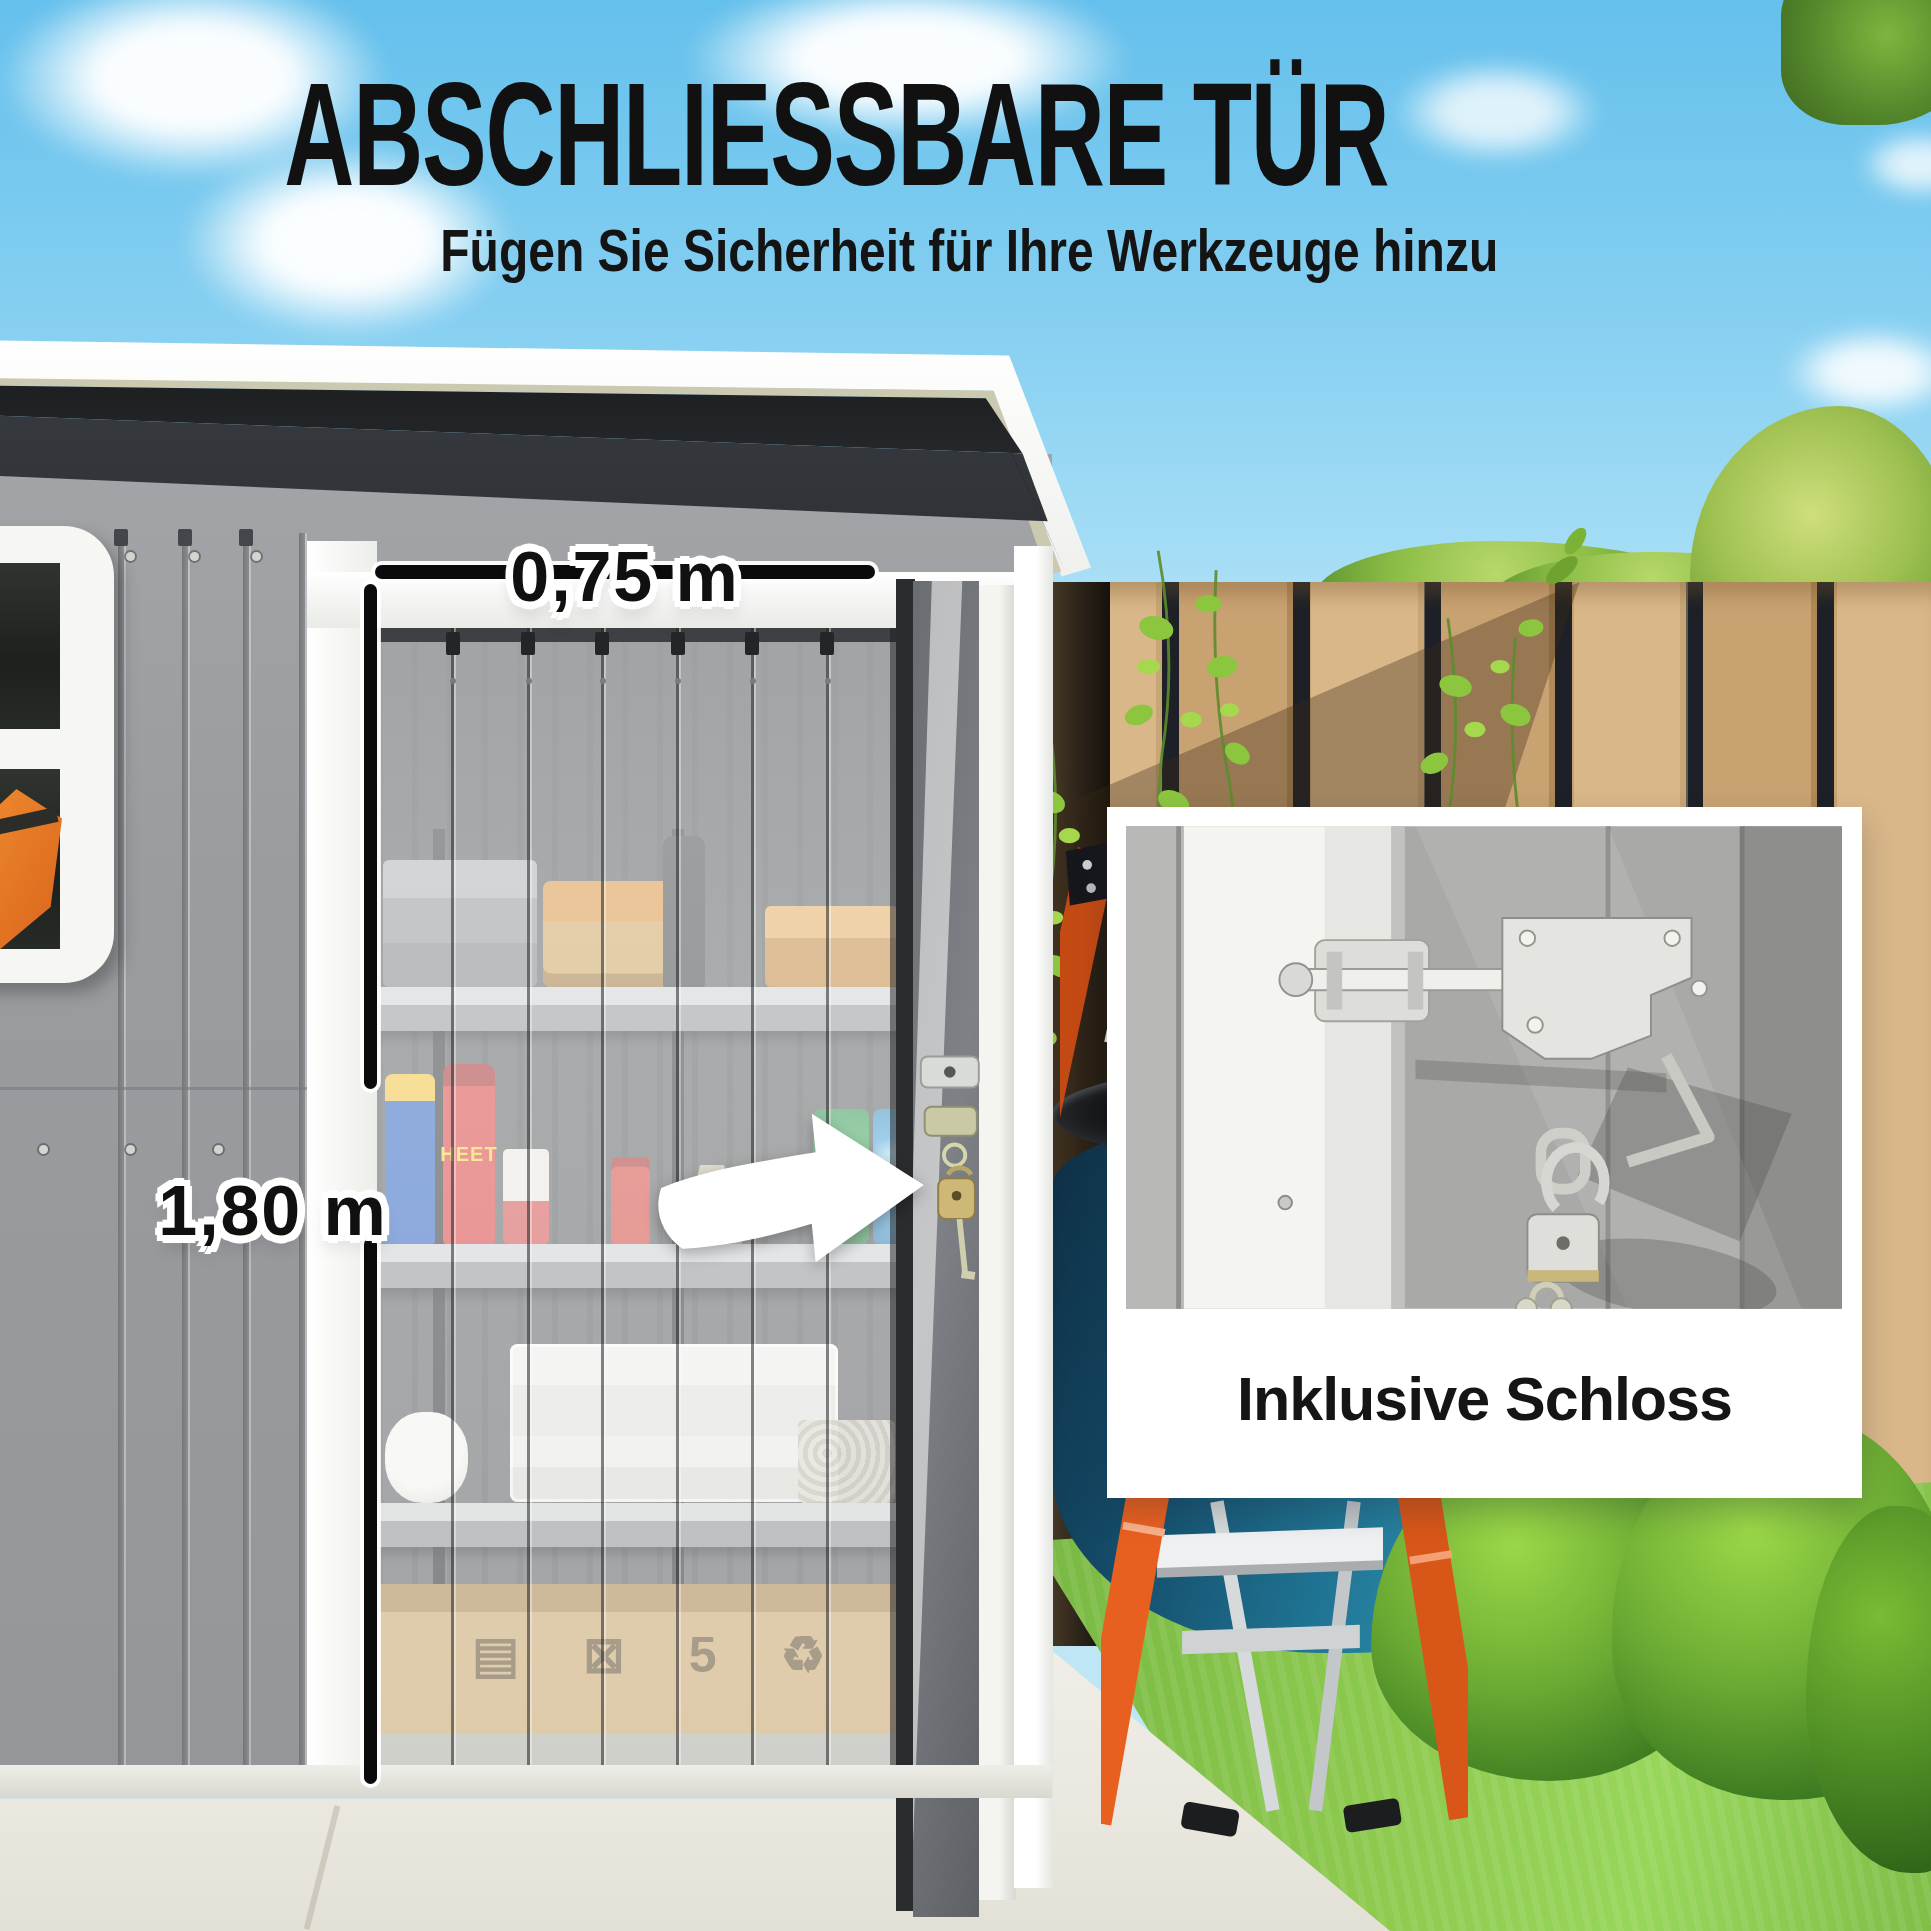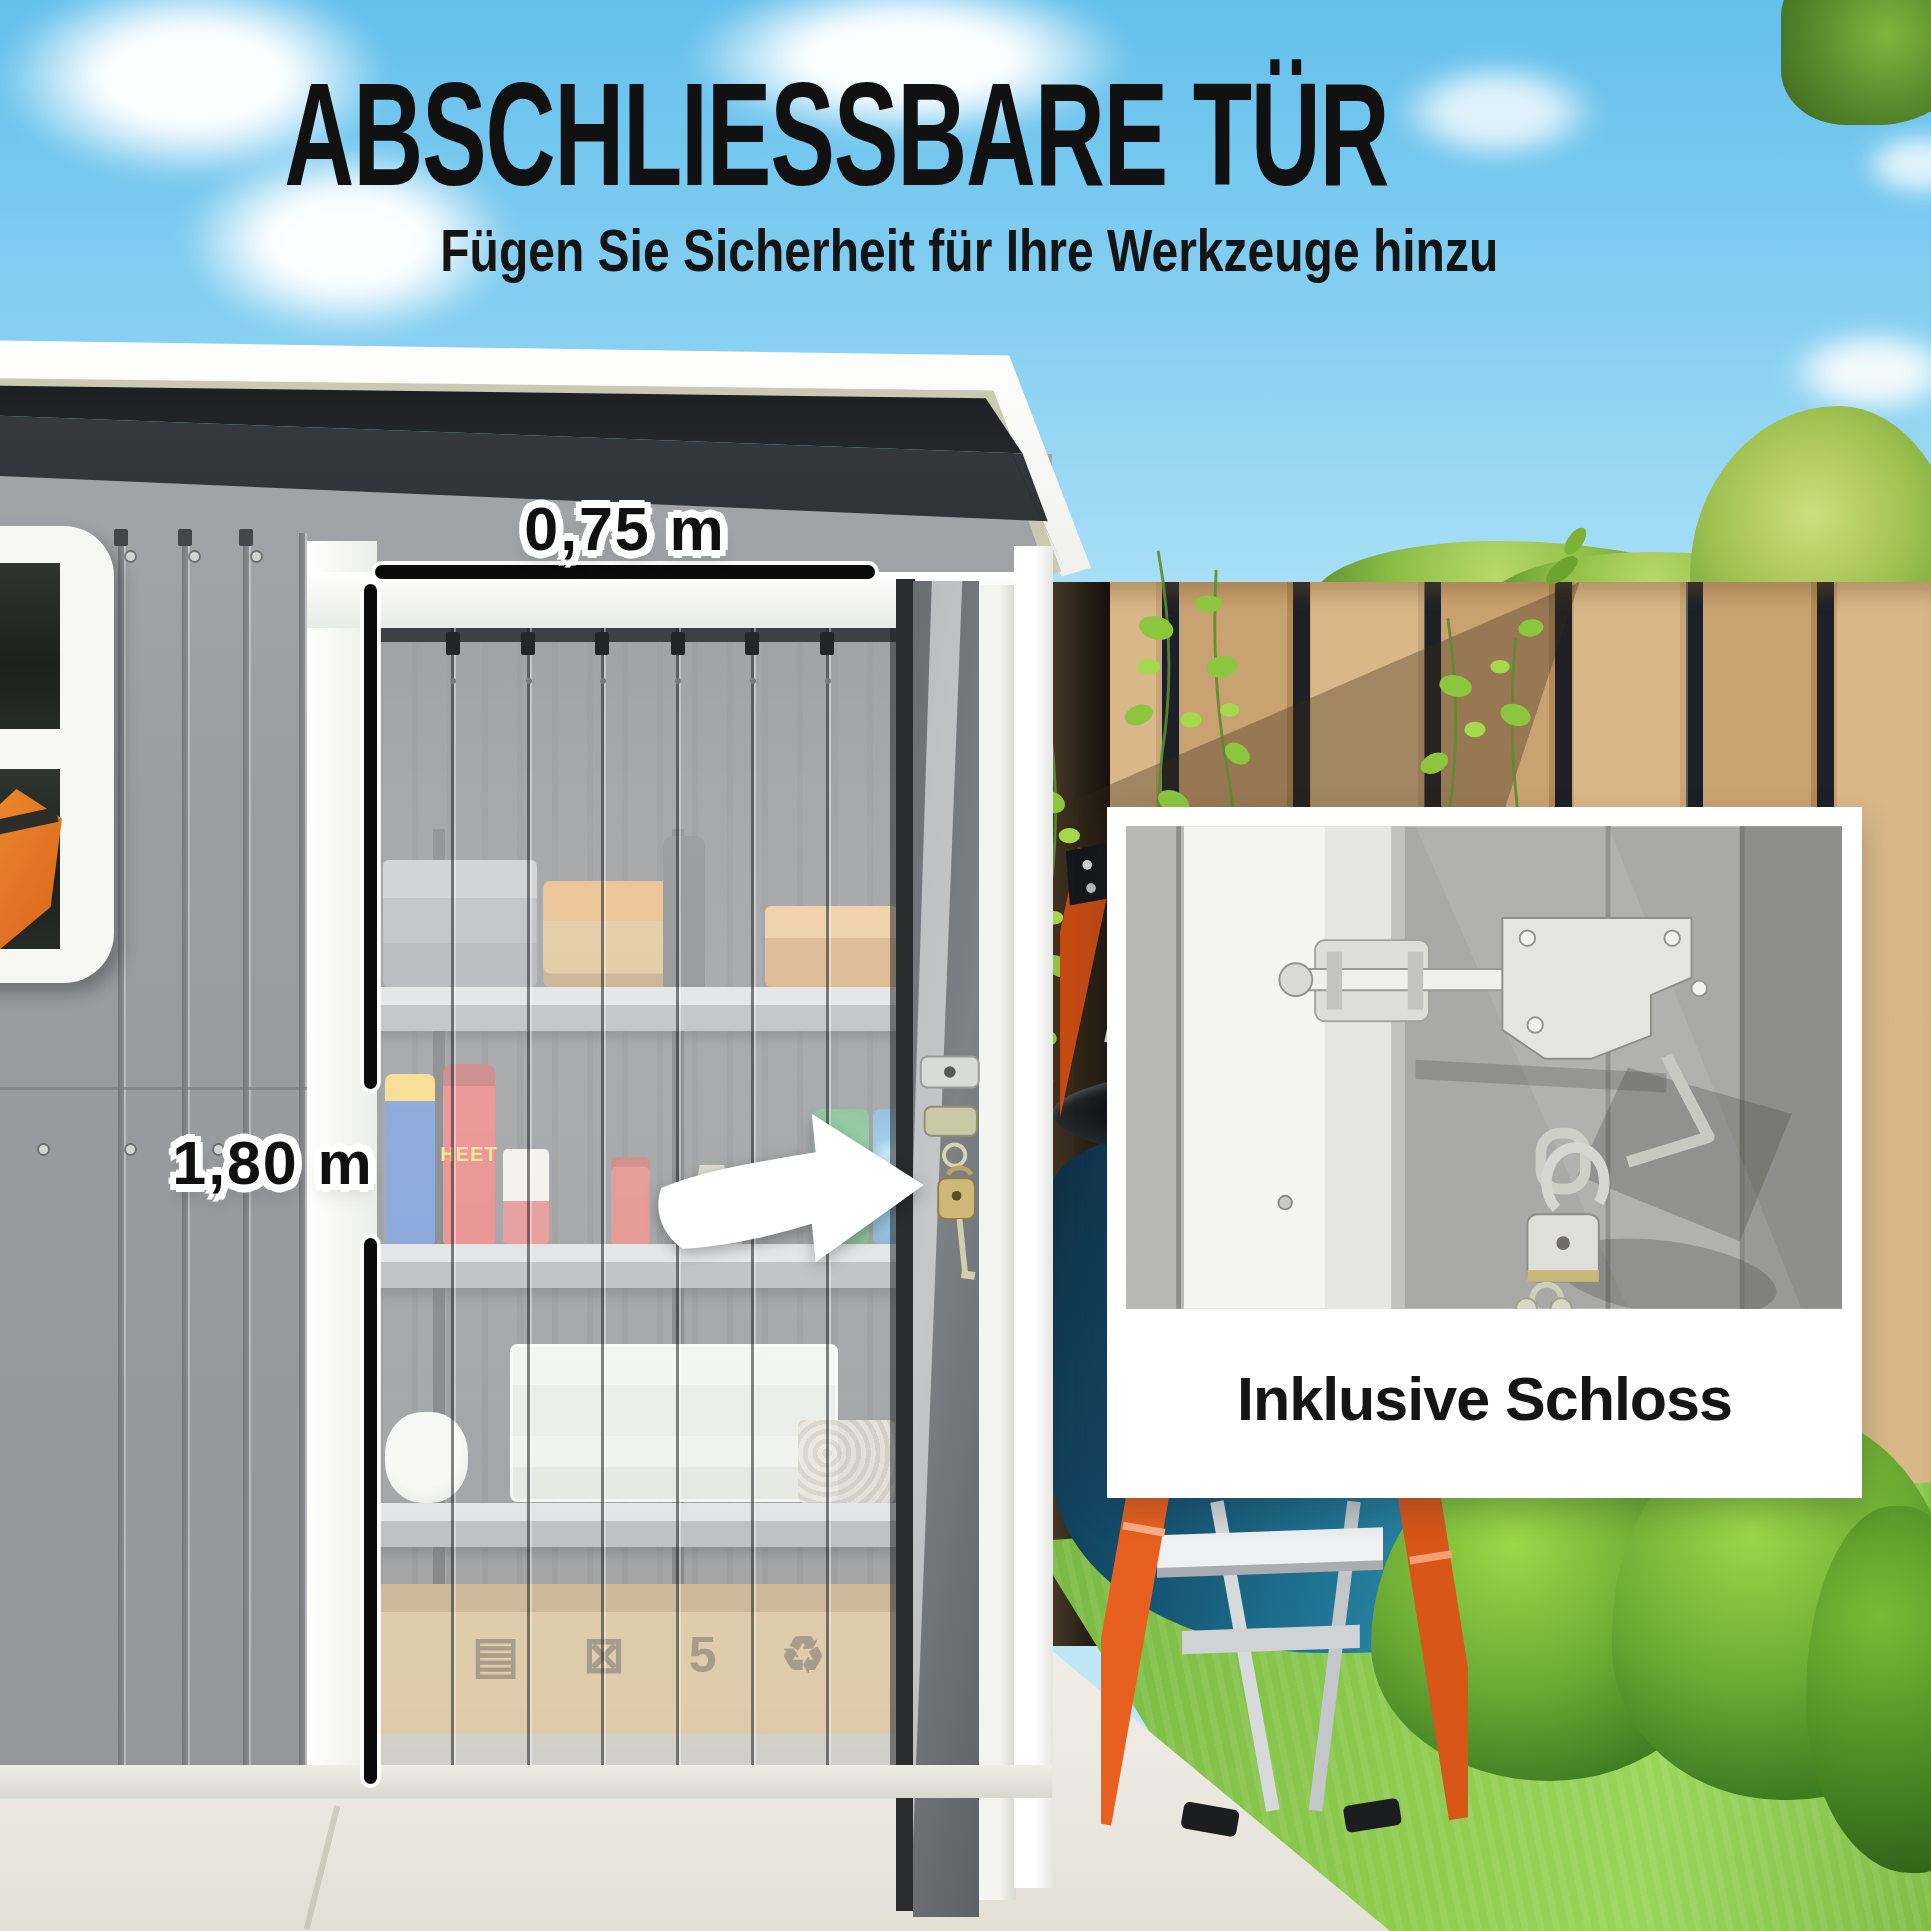--- a/index.html
+++ b/index.html
@@ -104,25 +104,25 @@
 
   .door-gap{left:896px;top:579px;width:19.3px;height:1332px;background:#2a2c2e;}
   .door-face{left:913px;top:581px;width:66px;height:1336px;
         background:linear-gradient(100deg,#696c70 0%,#7e8185 45%,#5d6064 100%);overflow:hidden;}
   .door-sheen{position:absolute;left:-29px;top:0;width:87px;height:1336px;background:rgba(255,255,255,.55);
         clip-path:polygon(55% 0,90% 0,30% 100%,10% 92%);}
   .door-edge{left:979px;top:585px;width:37px;height:1315px;background:linear-gradient(90deg,#f4f4f0 55%,#d8d8d2);}
 
   
   .mline{position:absolute;background:#0b0b0b;border-radius:7.7px;box-shadow:0 0 0 3.9px rgba(255,255,255,.95);}
-  .dim{position:absolute;font-weight:bold;font-size:61px;color:#101010;white-space:nowrap;
+  .dim{position:absolute;font-weight:bold;font-size:70px;color:#101010;white-space:nowrap;
        transform:translate(-50%,-50%);letter-spacing:1.9px;
        text-shadow:7.7px 0 0 #fff,-7.7px 0 0 #fff,0 7.7px 0 #fff,0 -7.7px 0 #fff,
                    5.8px 5.8px 0 #fff,-5.8px 5.8px 0 #fff,5.8px -5.8px 0 #fff,-5.8px -5.8px 0 #fff,
-                   0 0 9.7px #fff,0 11.6px 17.4px rgba(0,0,0,.18);}
+                   0 0 9.7px #fff,0 11.6px 17.4px rgba(0,0,0,.18);margin-top:48px;}
 
   
   .inset{left:1107px;top:807px;width:755px;height:691px;background:#ffffff;box-shadow:0 13.5px 29px rgba(30,40,50,.25);}
   .inset-photo{position:absolute;left:19.3px;top:19.3px;width:716px;height:483px;}
   .inset-caption{position:absolute;left:0;top:502px;width:755px;height:180px;display:flex;flex-direction:column;
         align-items:center;justify-content:center;gap:1px;}
   .cap-line{font-weight:bold;font-size:61px;color:#151515;line-height:1.02;letter-spacing:-1px;white-space:nowrap;}
 
   .label-sm{position:absolute;font-weight:bold;color:#4f4330;}
 </style>

